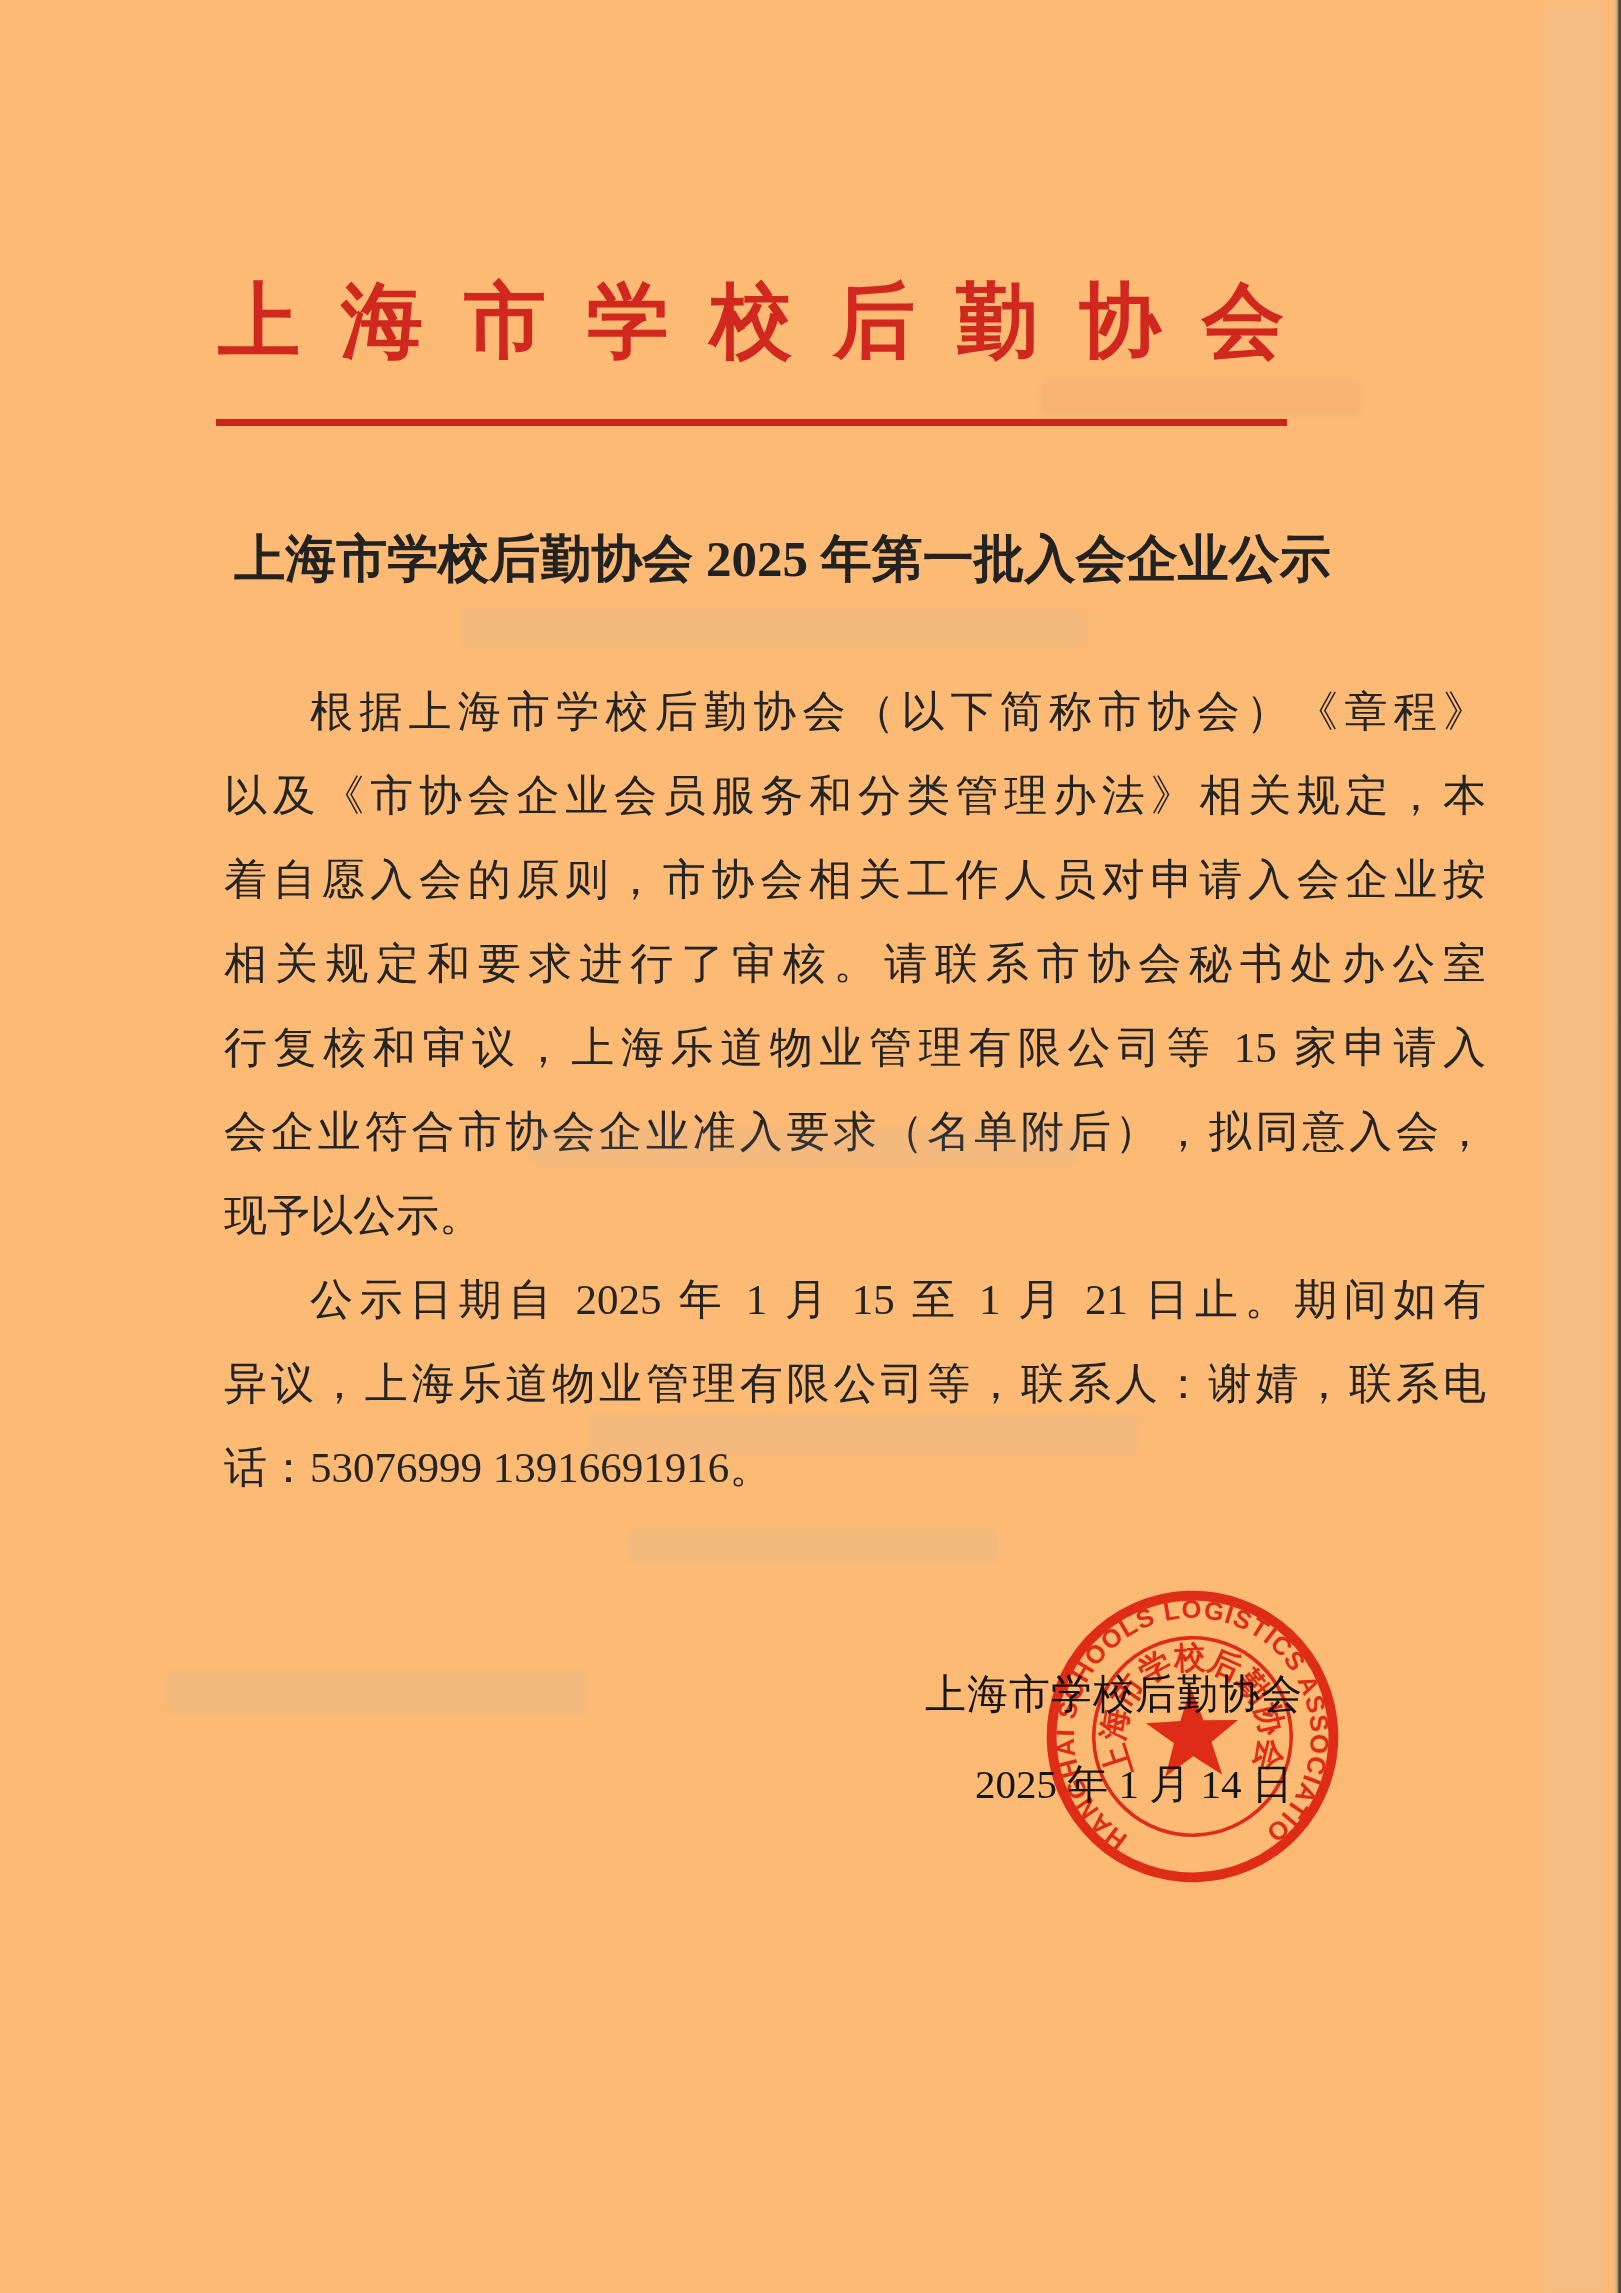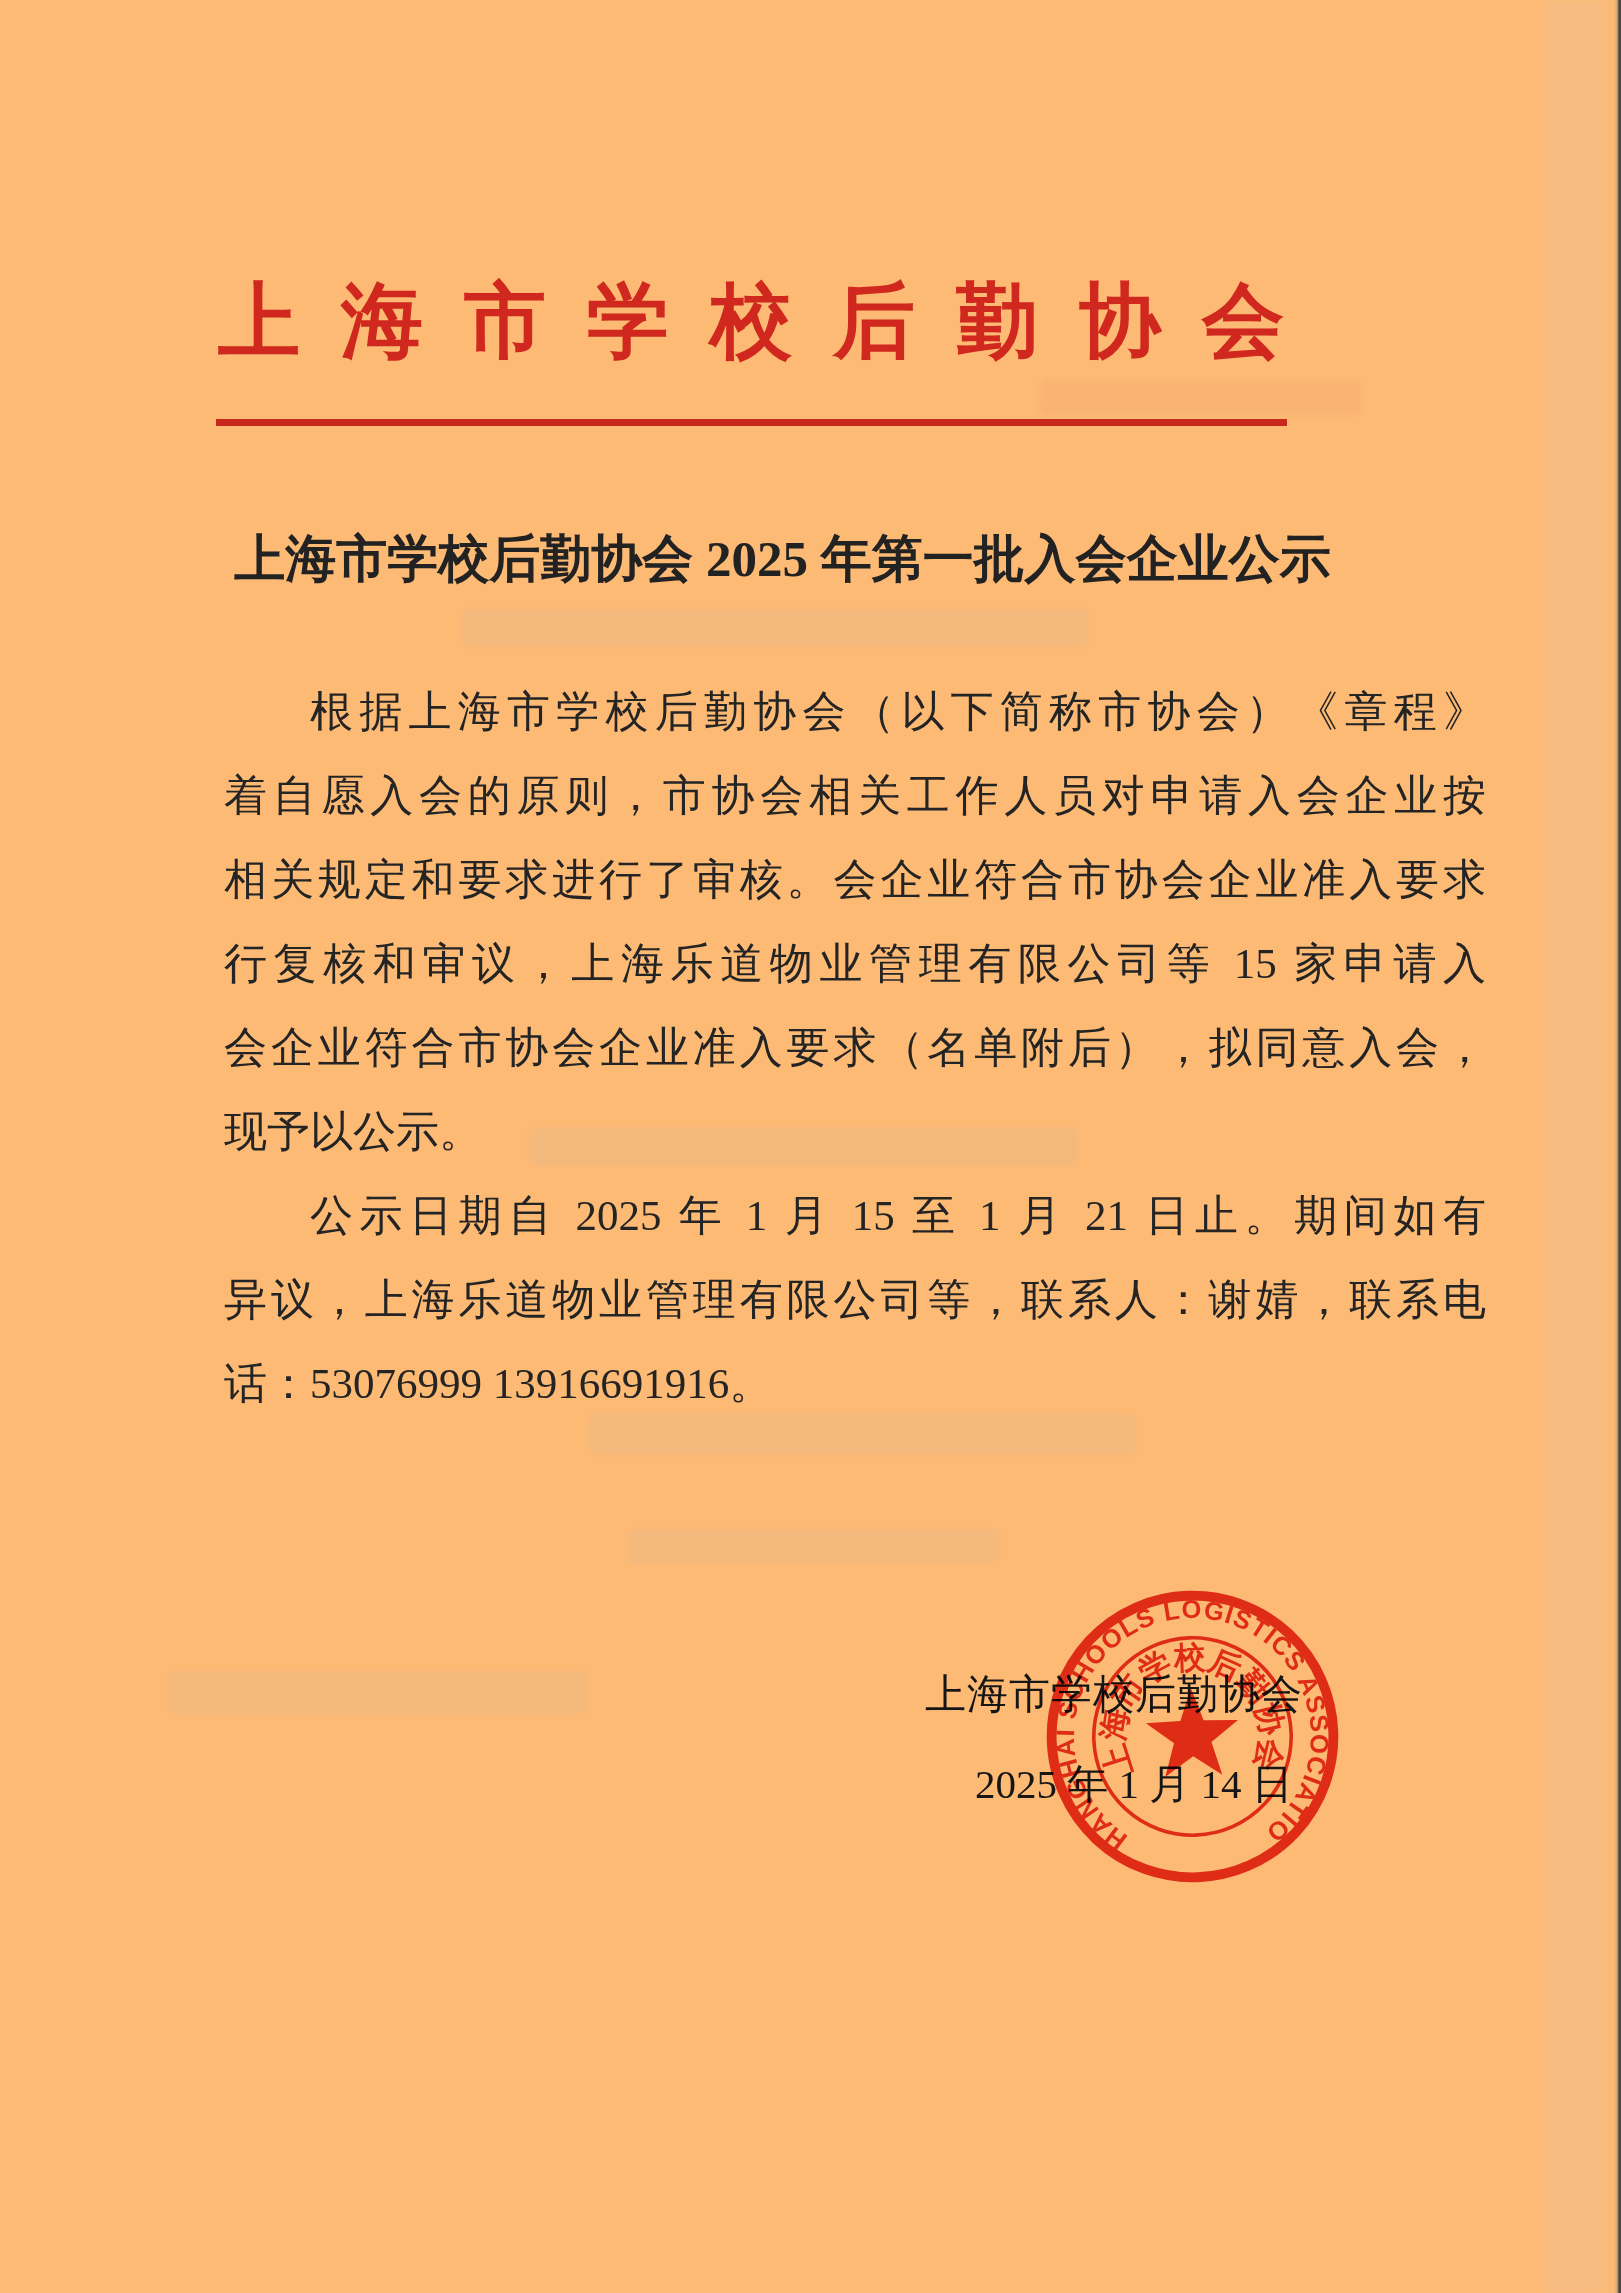--- a/index.html
+++ b/index.html
@@ -91,22 +91,23 @@
 
 <div class="page">
 
   <div class="letterhead">上海市学校后勤协会</div>
   <div class="red-rule"></div>
 
   <div class="doc-title">上海市学校后勤协会 2025 年第一批入会企业公示</div>
 
   <div class="body-block">
     <div class="bodyline fill indent">根据上海市学校后勤协会（以下简称市协会）《章程》</div>
+    <div class="bodyline fill">以及《市协会企业会员服务和分类管理办法》相关规定，本</div>
     <div class="bodyline fill">着自愿入会的原则，市协会相关工作人员对申请入会企业按</div>
-    <div class="bodyline fill">相关规定和要求进行了审核。会企业符合市协会企业准入要求</div>
+    <div class="bodyline fill">相关规定和要求进行了审核。请联系市协会秘书处办公室</div>
     <div class="bodyline fill">行复核和审议，上海乐道物业管理有限公司等 15 家申请入</div>
     <div class="bodyline fill">会企业符合市协会企业准入要求（名单附后），拟同意入会，</div>
     <div class="bodyline">现予以公示。</div>
     <div class="bodyline fill indent">公示日期自 2025 年 1 月 15 至 1 月 21 日止。期间如有</div>
     <div class="bodyline fill">异议，上海乐道物业管理有限公司等，联系人：谢婧，联系电</div>
     <div class="bodyline">话：53076999 13916691916。</div>
   </div>
 
   <div class="sig-org">上海市学校后勤协会</div>
   <div class="sig-date">2025 年 1 月 14 日</div>

